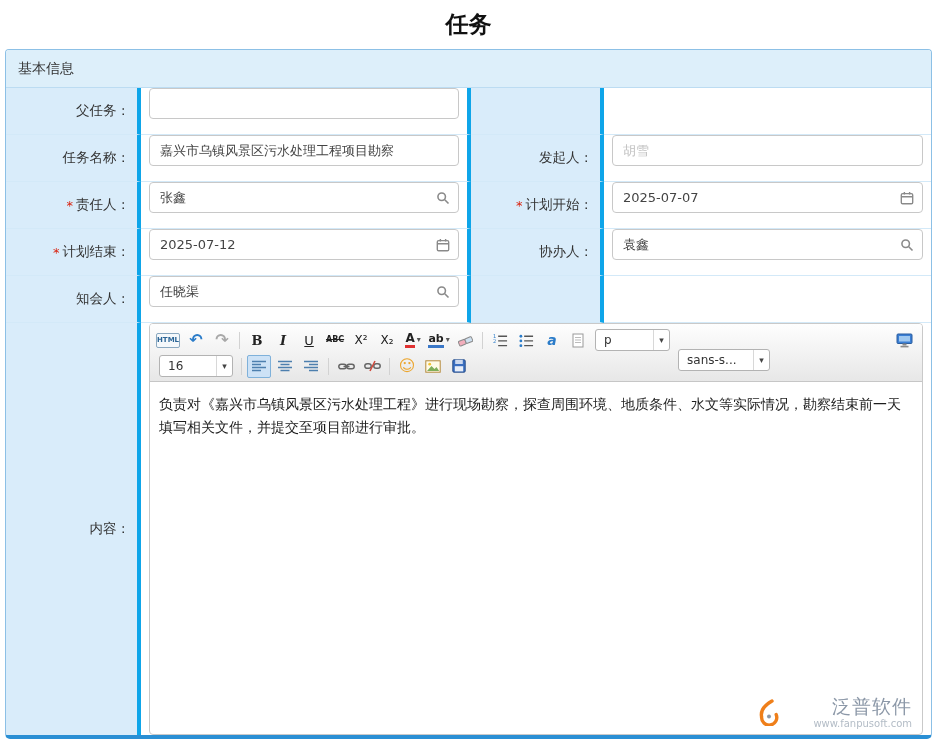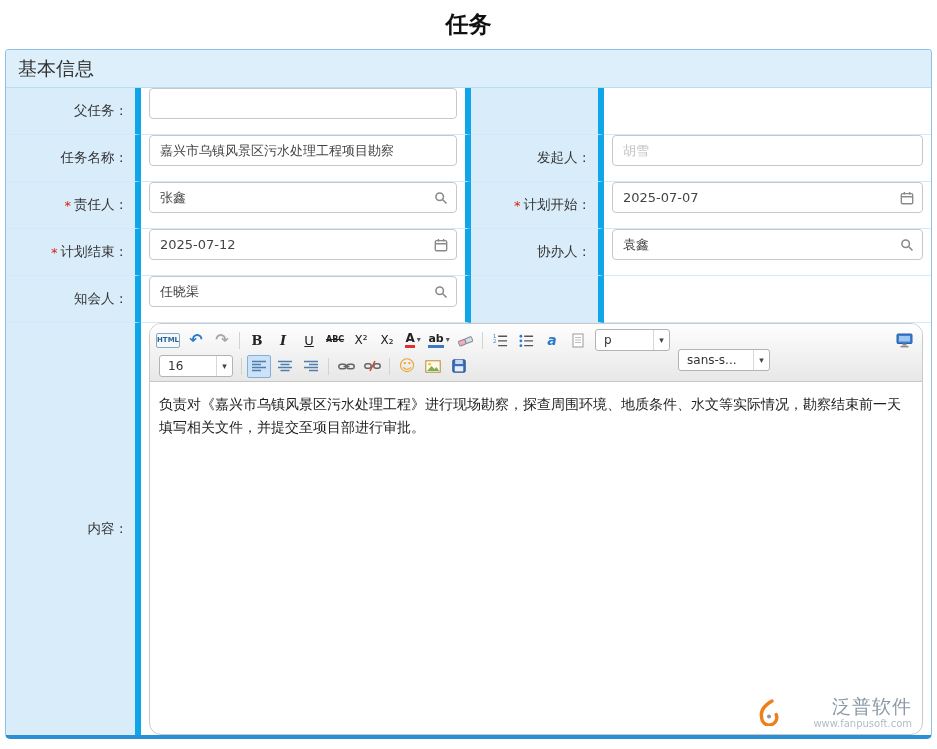--- a/index.html
+++ b/index.html
@@ -17,29 +17,29 @@
   .form-table {
     margin:0 5px;
     border:1px solid #8cc0e6;
     border-bottom:4px solid #2a8fd4;
     border-radius:4px 4px 5px 5px;
     overflow:hidden;
     background:#fff;
   }
   .section-header {
     height:38px; display:flex; align-items:center;
-    padding:0 12px; background:#ddeffa; color:#333; font-size:19px;
+    padding:0 12px; background:#ddeffa; color:#333; font-size:14px;
     border-bottom:1px solid #bcdcf2;
   }
   .grid {
     display:grid;
     grid-template-columns:135px 330px 133px 1fr;
     grid-template-rows:47px 47px 47px 47px 47px 412px;
   }
-  .cell { border-bottom:1px solid #d3e9f8; border-right:6px solid #0ea5e9; }
+  .cell { border-bottom:1px solid #d3e9f8; border-right:4px solid #0ea5e9; }
   .cell.last-col { border-right:none; }
   .cell.last-row { border-bottom:none; }
   .cell.label {
     background:#d9ecfa; display:flex; align-items:center; justify-content:flex-end;
     padding:0 7px; font-size:13.5px; color:#333; white-space:nowrap;
   }
   .cell.value { background:#fff; display:flex; align-items:flex-start; padding:0 8px; }
   .req { color:#d9230f; margin-right:3px; font-size:13px; }
   .ibox { position:relative; width:100%; }
   .ibox input {
@@ -49,21 +49,21 @@
   }
   .ibox.plain input { padding-right:10px; }
   .ibox input.ghost { color:#bfbfbf; }
   .field-icon {
     position:absolute; right:9px; top:50%; transform:translateY(-50%);
     display:flex; cursor:pointer;
   }
   
   .editor-cell { padding:5px 6px; }
   .editor {
-    width:100%; height:100%; border:1px solid #c9c9c9; border-radius:12px;
+    width:100%; height:100%; border:1px solid #c9c9c9; border-radius:4px;
     display:flex; flex-direction:column; overflow:hidden; background:#fff;
   }
   .toolbar {
     background:linear-gradient(#fefefe,#e7e7e7);
     border-bottom:1px solid #c6c6c6; padding:3px 5px 2px;
   }
   .trow { display:flex; align-items:center; height:26px; }
   .tbtn {
     min-width:24px; height:23px; display:inline-flex; align-items:center; justify-content:center;
     margin:0 1px; border:1px solid transparent; border-radius:2px;

